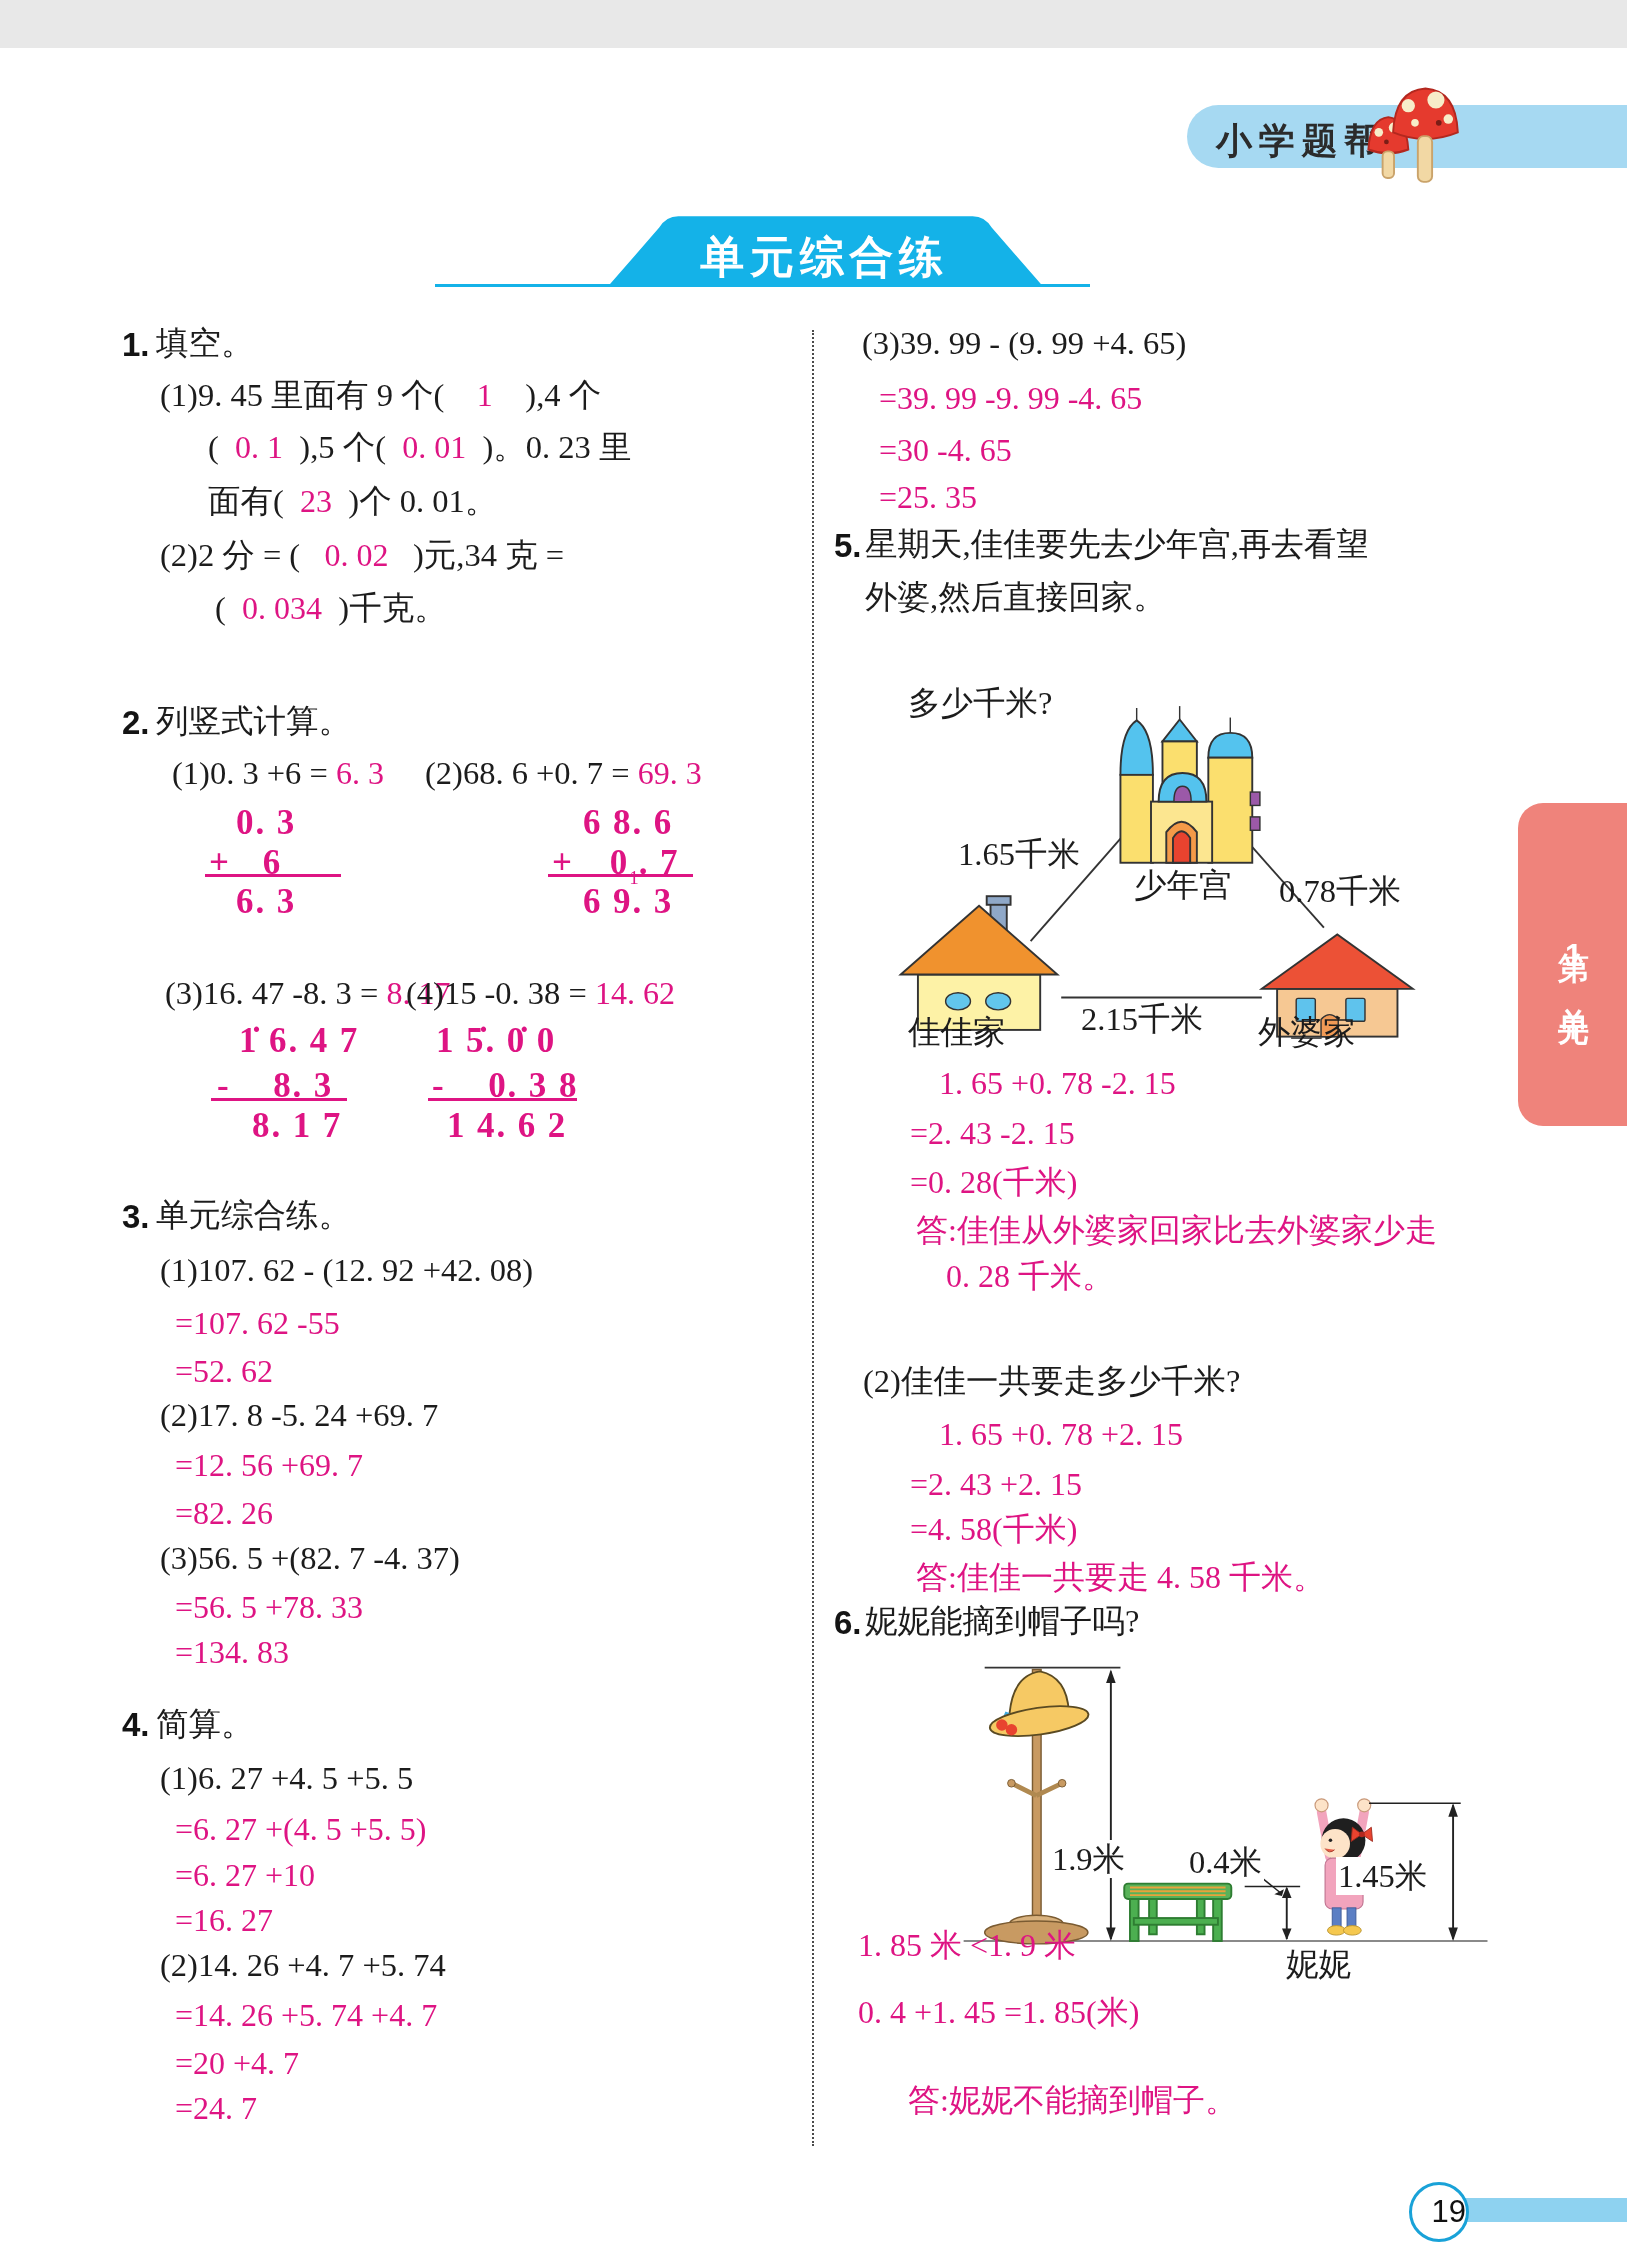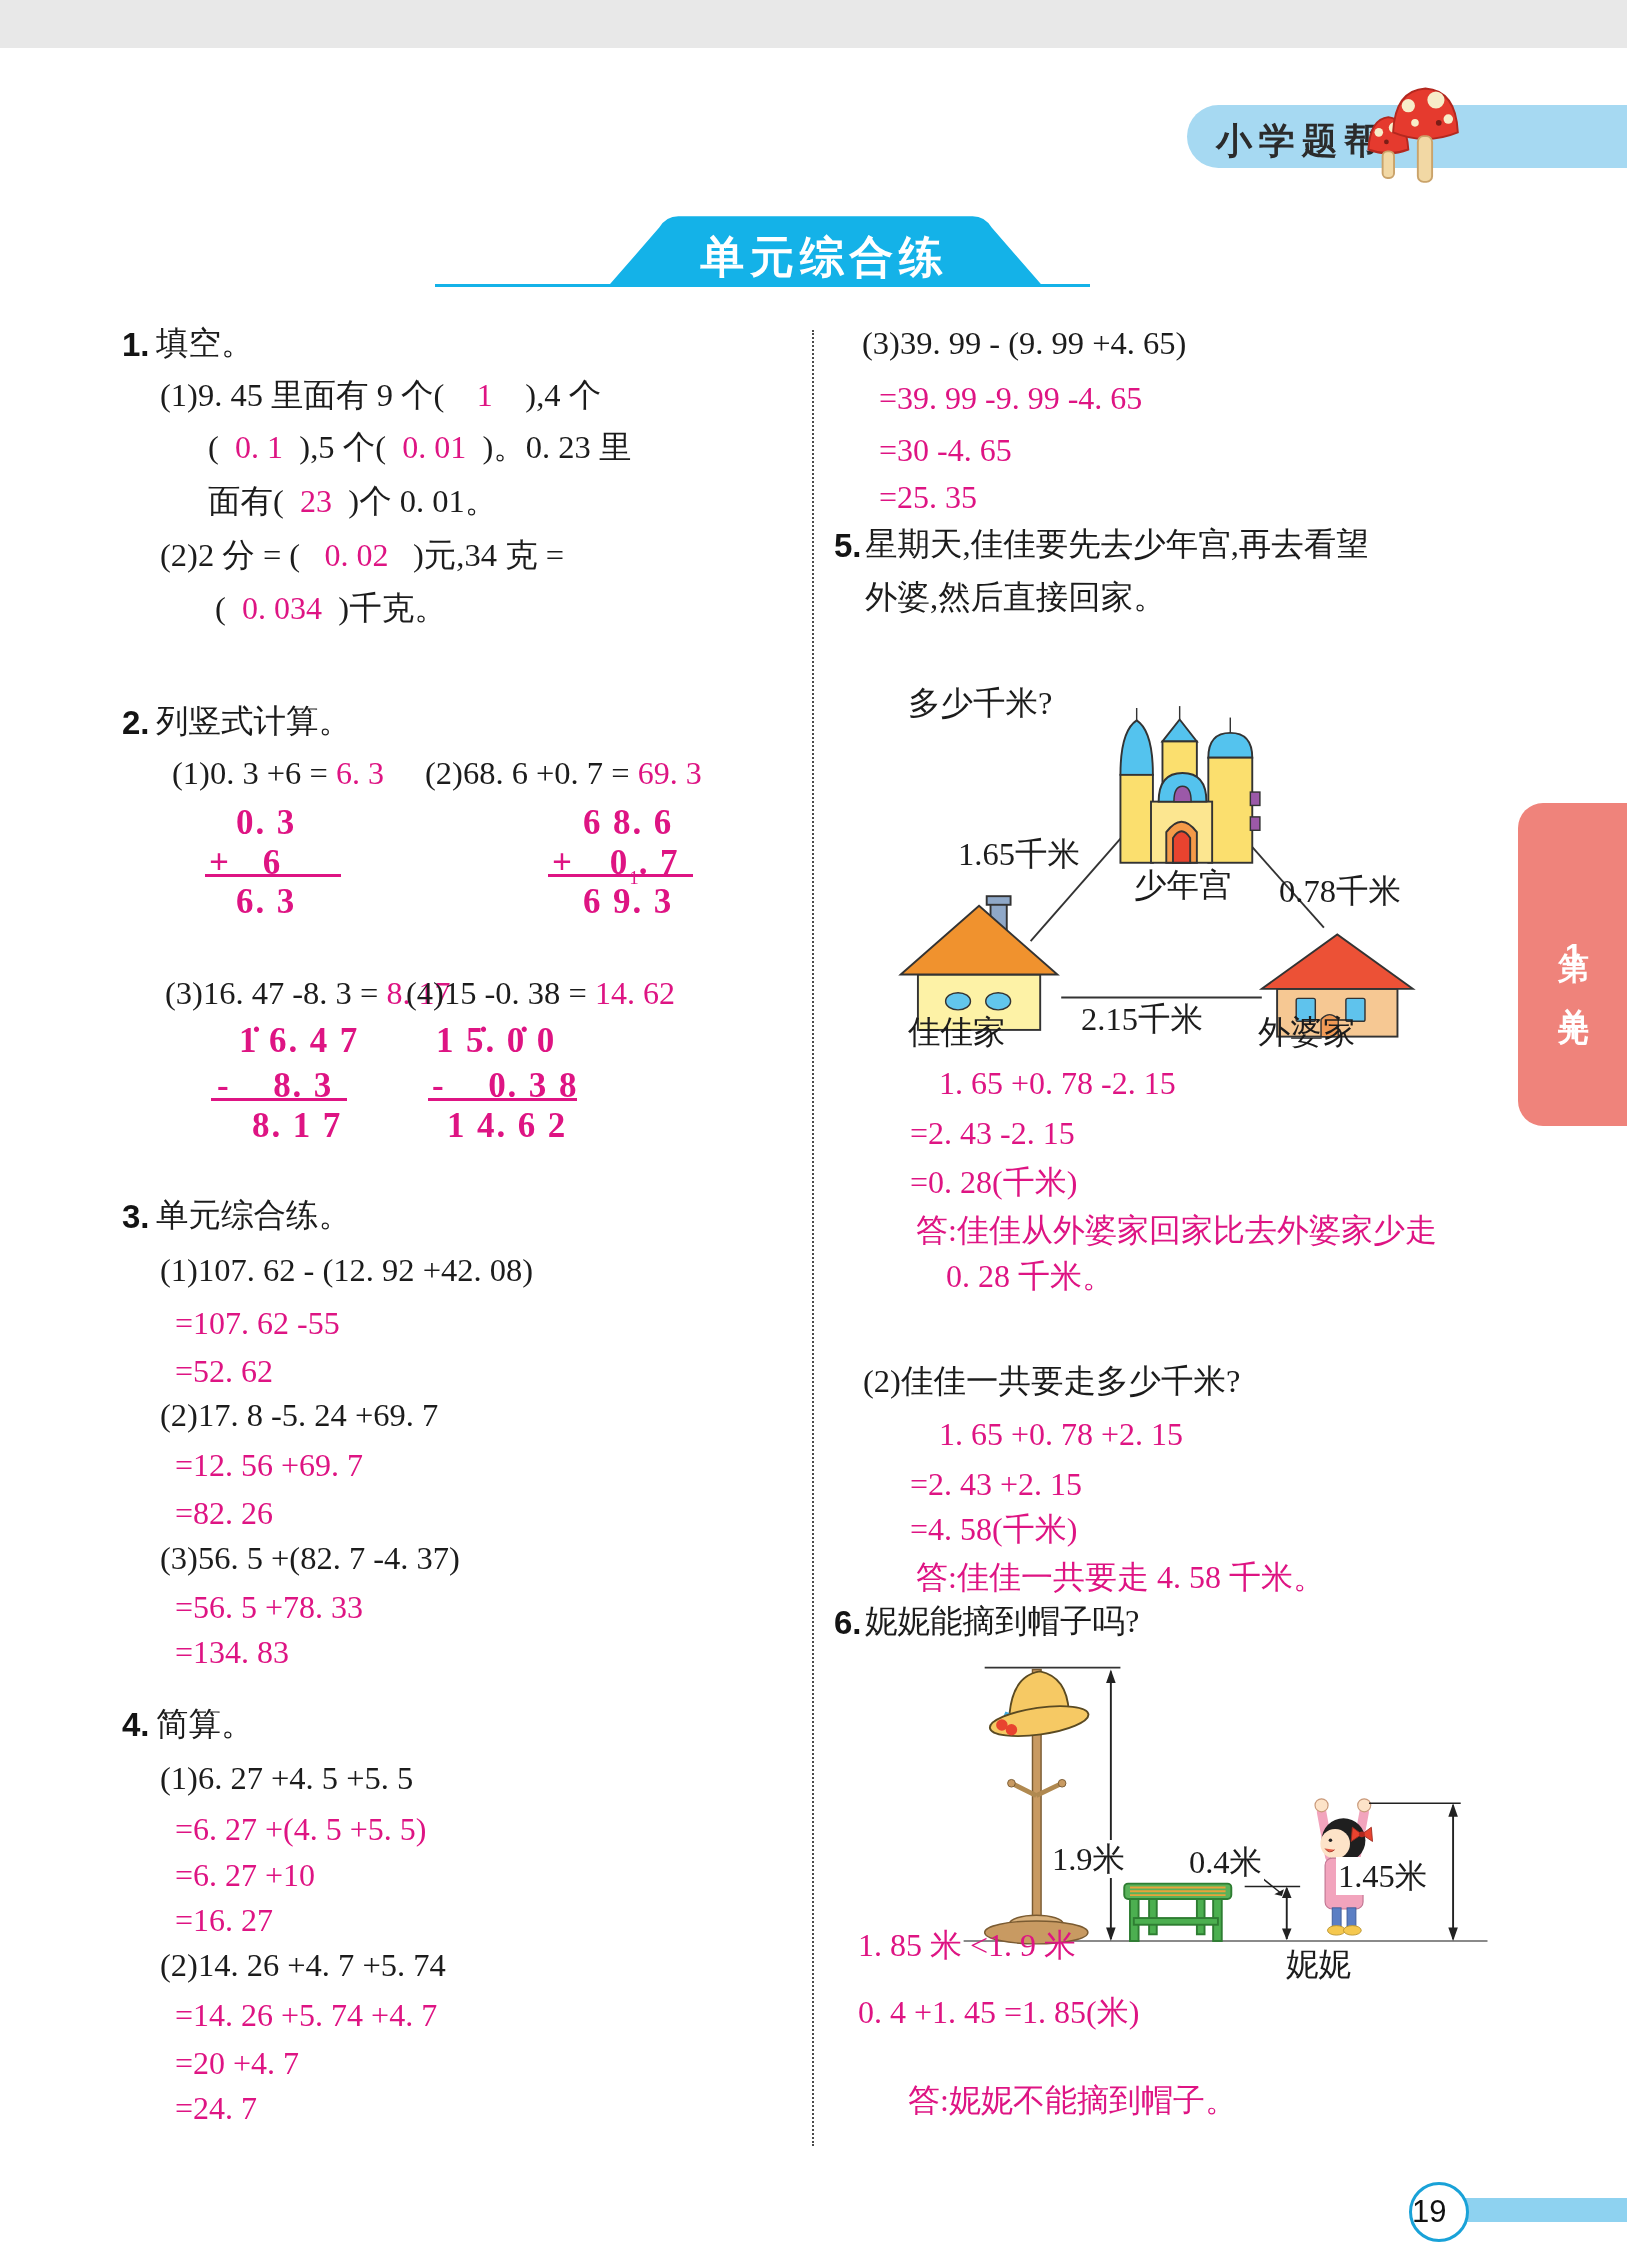--- a/index.html
+++ b/index.html
@@ -19,21 +19,21 @@
   #badge-label{position:absolute;left:600px;top:180px;width:449px;text-align:center;color:#fff;
                font-family:"Liberation Sans","DejaVu Sans",sans-serif;font-weight:700;font-size:44px;letter-spacing:5.7px;}
   #badge-line{position:absolute;left:435px;top:236px;width:655px;height:2.9px;background:#14b2e8;}
   #side-tab{position:absolute;left:1518px;top:755px;width:110px;height:323px;background:#ef837b;border-radius:25px 0 0 25px;
             display:flex;align-items:center;justify-content:center;}
   #side-tab-label{writing-mode:vertical-rl;text-orientation:upright;color:#fff;letter-spacing:9.6px;
             font-family:"Liberation Sans","DejaVu Sans",sans-serif;font-weight:700;font-size:31px;}
   #divider{position:absolute;left:812px;top:282px;height:1816px;width:0;border-left:2.9px dotted #4a4a4a;}
   #page-bar{position:absolute;left:1434px;top:2150px;width:194px;height:24px;background:#8ed2f0;}
   #page-circle{position:absolute;left:1409px;top:2134px;width:54px;height:54px;border:3.8px solid #19a2d8;border-radius:50%;
-               background:#fff;display:flex;align-items:center;justify-content:flex-start;
+               background:#fff;display:flex;align-items:center;justify-content:flex-end;
                font-family:"Liberation Sans","DejaVu Sans",sans-serif;font-size:31px;color:#111;}
   svg{position:absolute;overflow:visible;}
 </style>
 </head>
 <body>
 
 <div id="page">
 
   <div id="banner"></div>
   <div id="banner-label">小学题帮</div>

